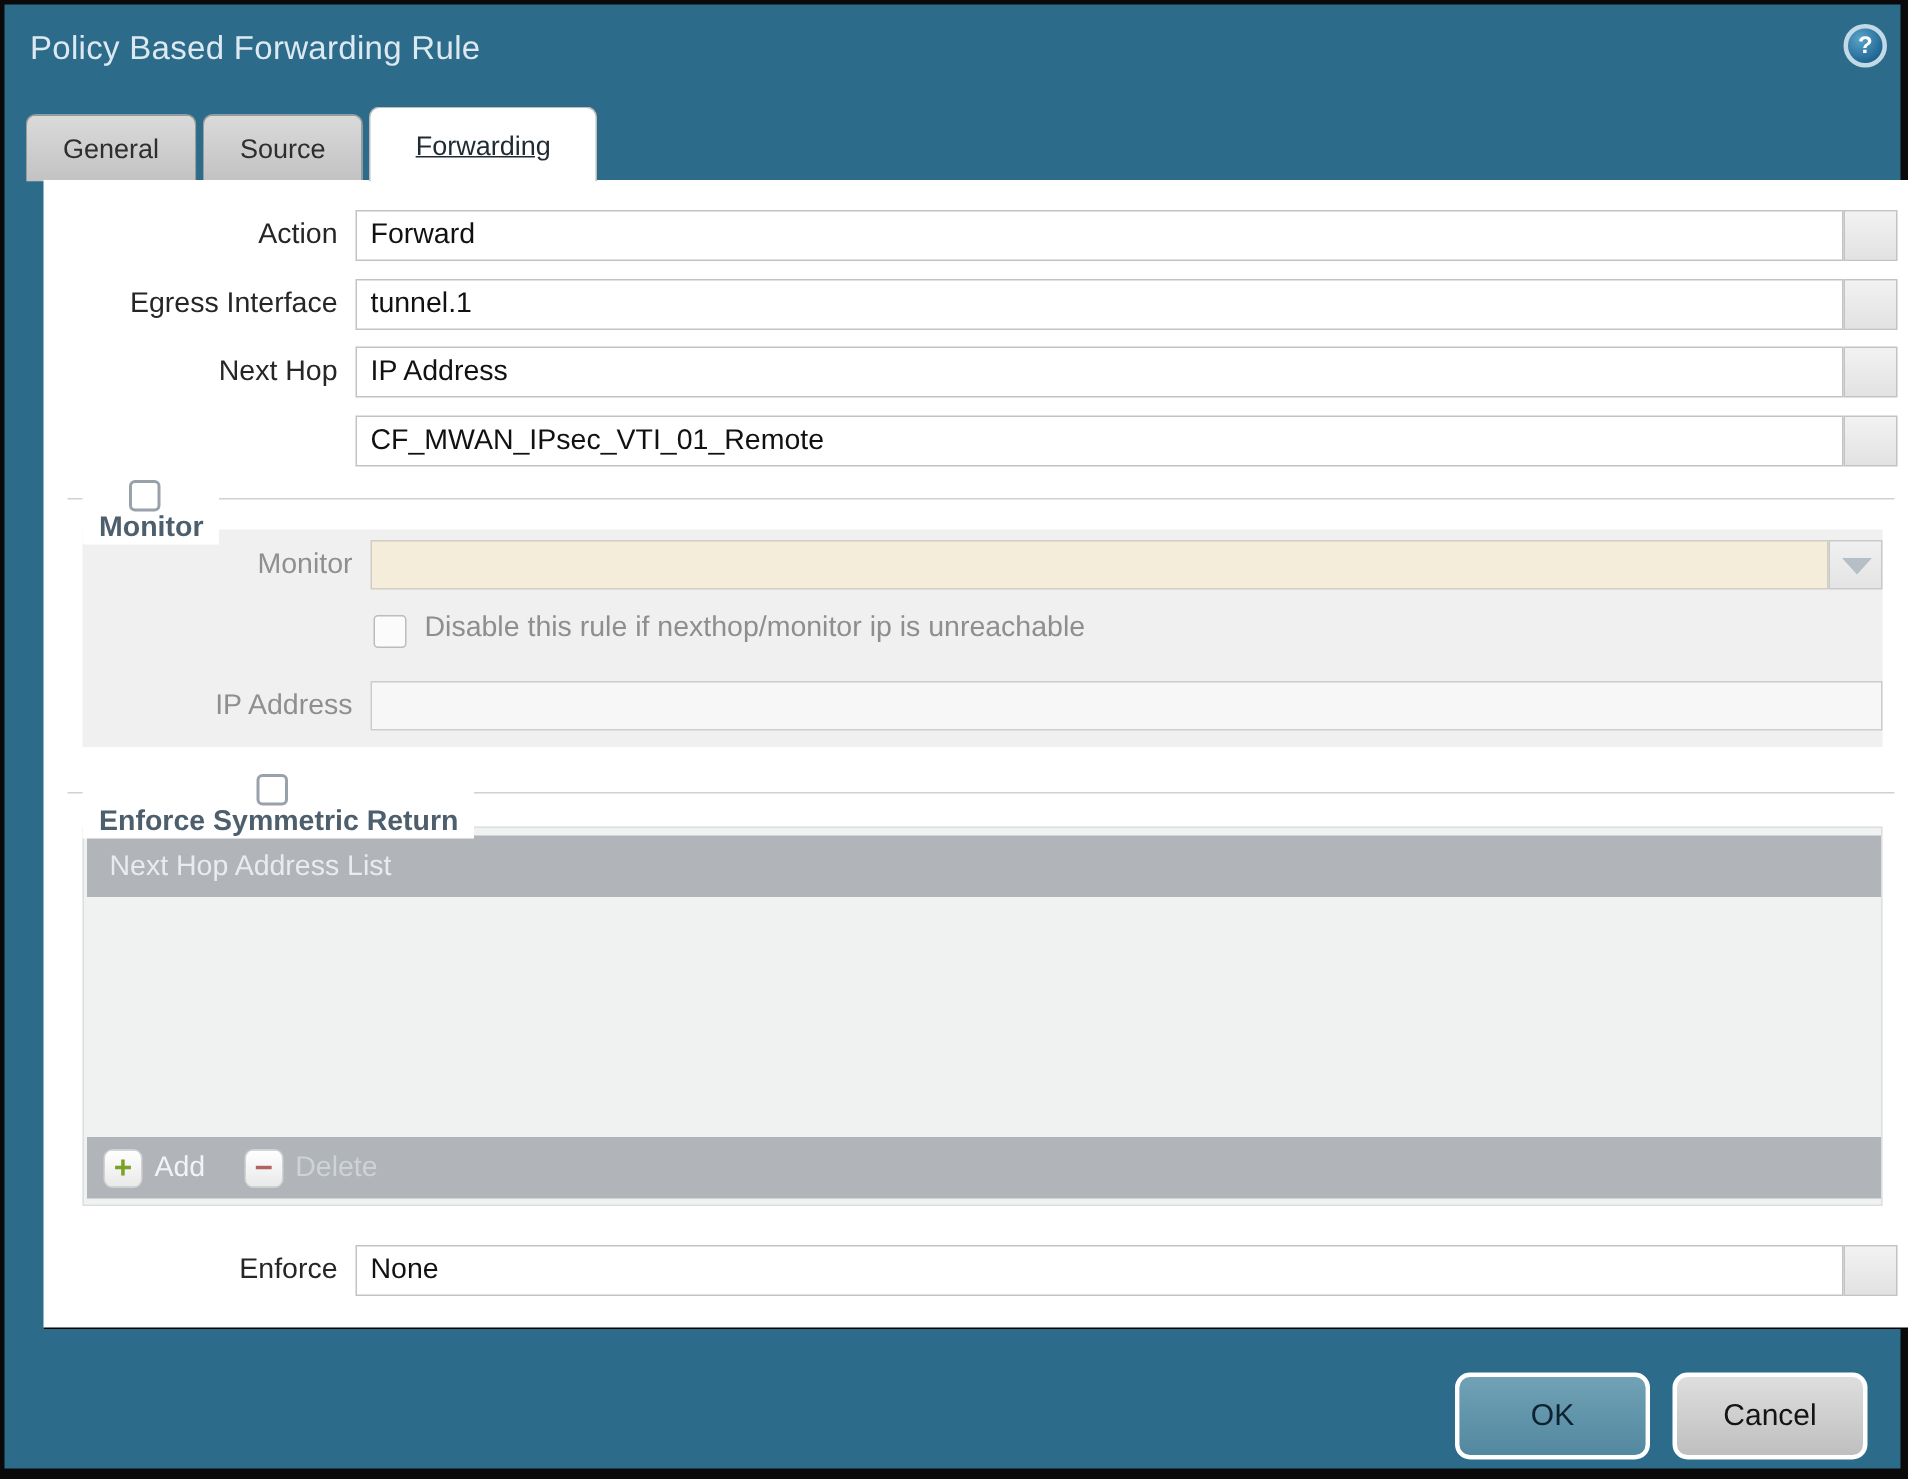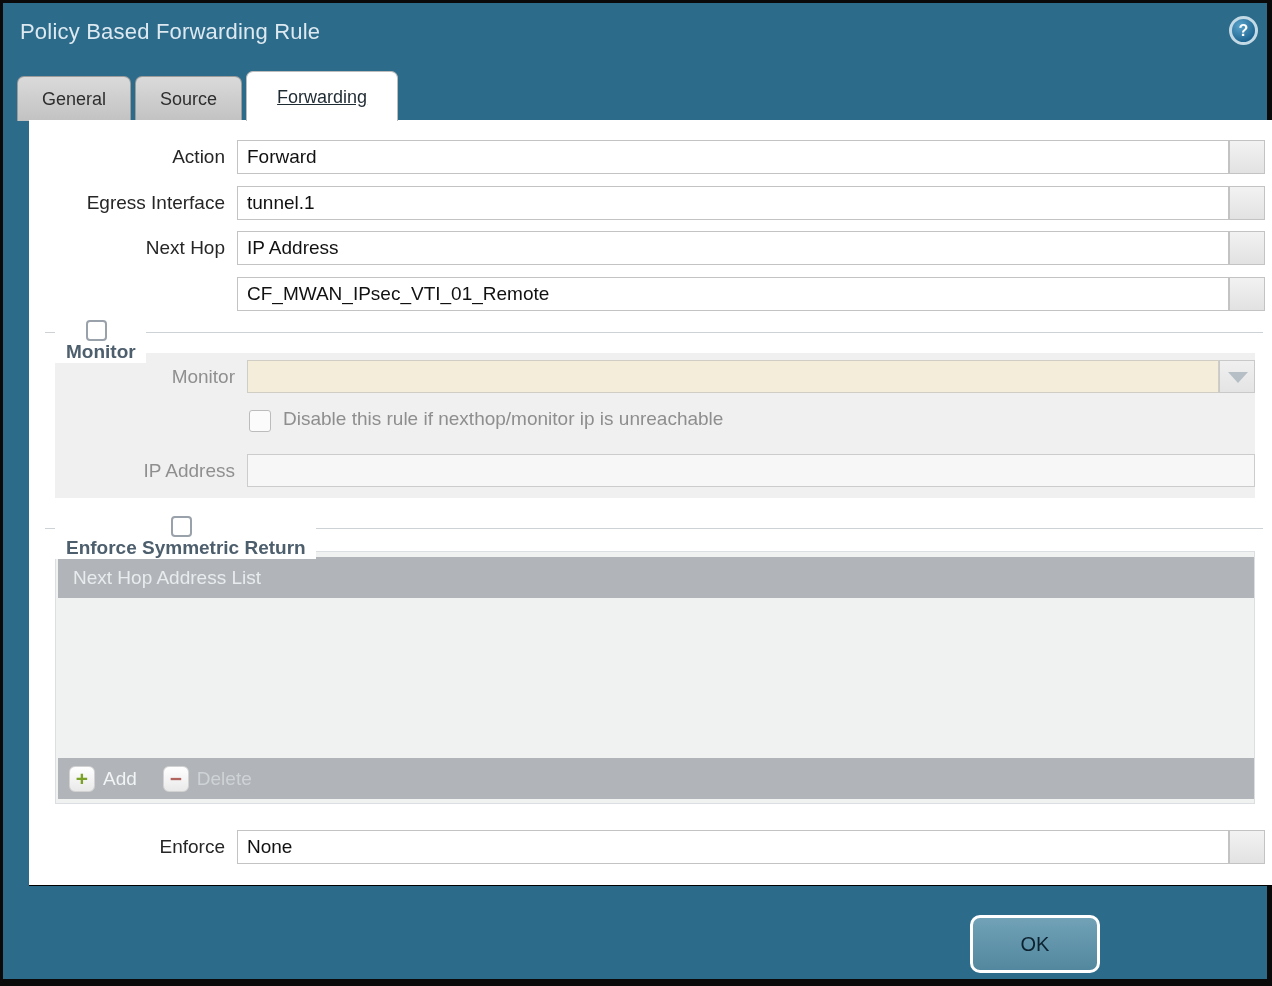--- a/index.html
+++ b/index.html
@@ -219,14 +219,15 @@
 
     <div class="rowlabel" style="top:710px">Enforce</div>
     <div class="field" style="top:710px">None</div>
     <div class="ddbtn" style="top:710px">
         <span class="arrow"></span>
       </div>
 
   </div>
 
   <button class="btn ok">OK</button>
+  <button class="btn cancel">Cancel</button>
 
 </div>
 
 </body></html>

